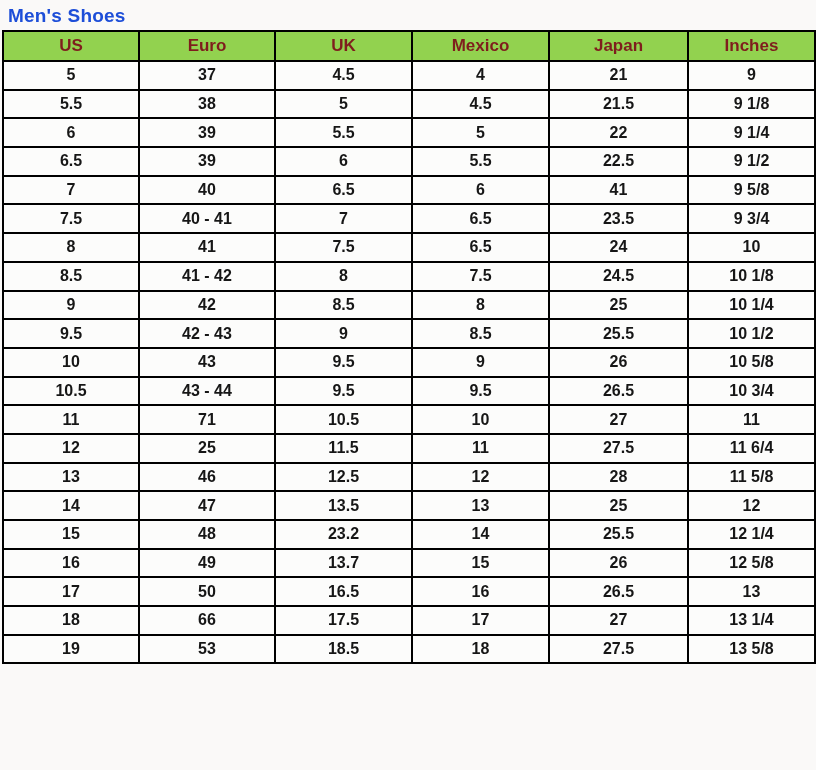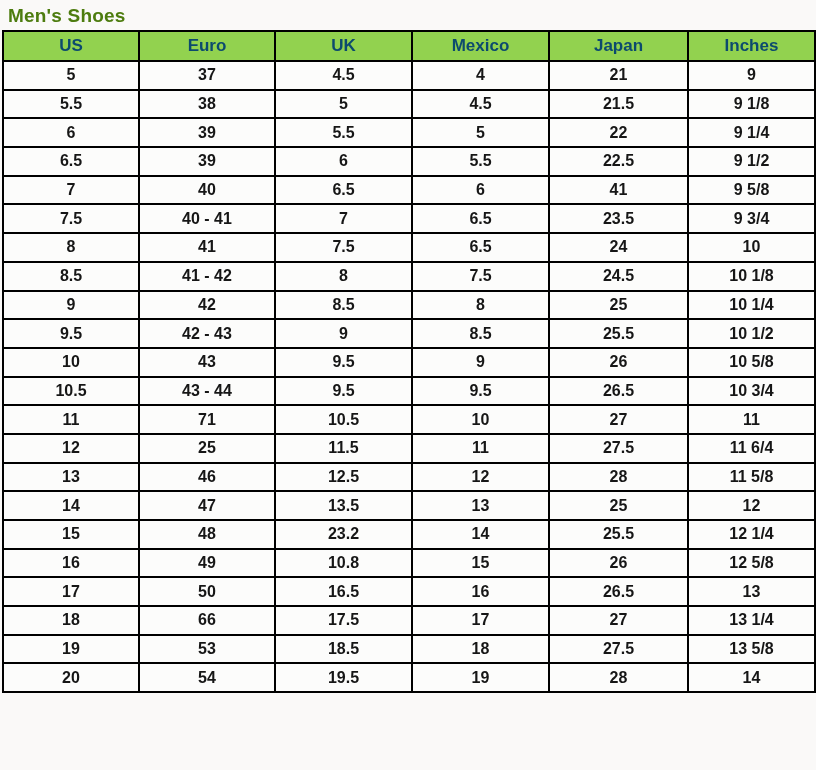--- a/index.html
+++ b/index.html
@@ -9,21 +9,21 @@
   body {
     width: 816px;
     height: 770px;
     background: #FAF9F8;
     font-family: "Liberation Sans", sans-serif;
     overflow: hidden;
   }
   .page-title {
     font-size: 19px;
     font-weight: bold;
-    color: #4d7c0f;
+    color: #1d4ed8;
     padding: 5px 0 3px 8px;
     letter-spacing: 0.2px;
   }
   table.size-table {
     border-collapse: collapse;
     table-layout: fixed;
     width: 812px;
     margin-left: 2px;
   }
   table.size-table th,
@@ -31,21 +31,21 @@
     border: 2px solid #000000;
     text-align: center;
     vertical-align: middle;
     font-weight: bold;
     padding: 0;
     overflow: hidden;
     white-space: nowrap;
   }
   table.size-table th {
     background: #92D24F;
-    color: #0c4a6e;
+    color: #7f1d1d;
     font-size: 17px;
     height: 28px;
   }
   table.size-table td {
     background: #FCFCFB;
     color: #161616;
     font-size: 16px;
     height: 26.7px;
   }
 </style>
@@ -206,21 +206,21 @@
         <td>15</td>
         <td>48</td>
         <td>23.2</td>
         <td>14</td>
         <td>25.5</td>
         <td>12 1/4</td>
       </tr>
       <tr>
         <td>16</td>
         <td>49</td>
-        <td>10.8</td>
+        <td>13.7</td>
         <td>15</td>
         <td>26</td>
         <td>12 5/8</td>
       </tr>
       <tr>
         <td>17</td>
         <td>50</td>
         <td>16.5</td>
         <td>16</td>
         <td>26.5</td>
@@ -235,22 +235,14 @@
         <td>13 1/4</td>
       </tr>
       <tr>
         <td>19</td>
         <td>53</td>
         <td>18.5</td>
         <td>18</td>
         <td>27.5</td>
         <td>13 5/8</td>
       </tr>
-      <tr>
-        <td>20</td>
-        <td>54</td>
-        <td>19.5</td>
-        <td>19</td>
-        <td>28</td>
-        <td>14</td>
-      </tr>
     </tbody>
 </table>
 
 </body></html>

